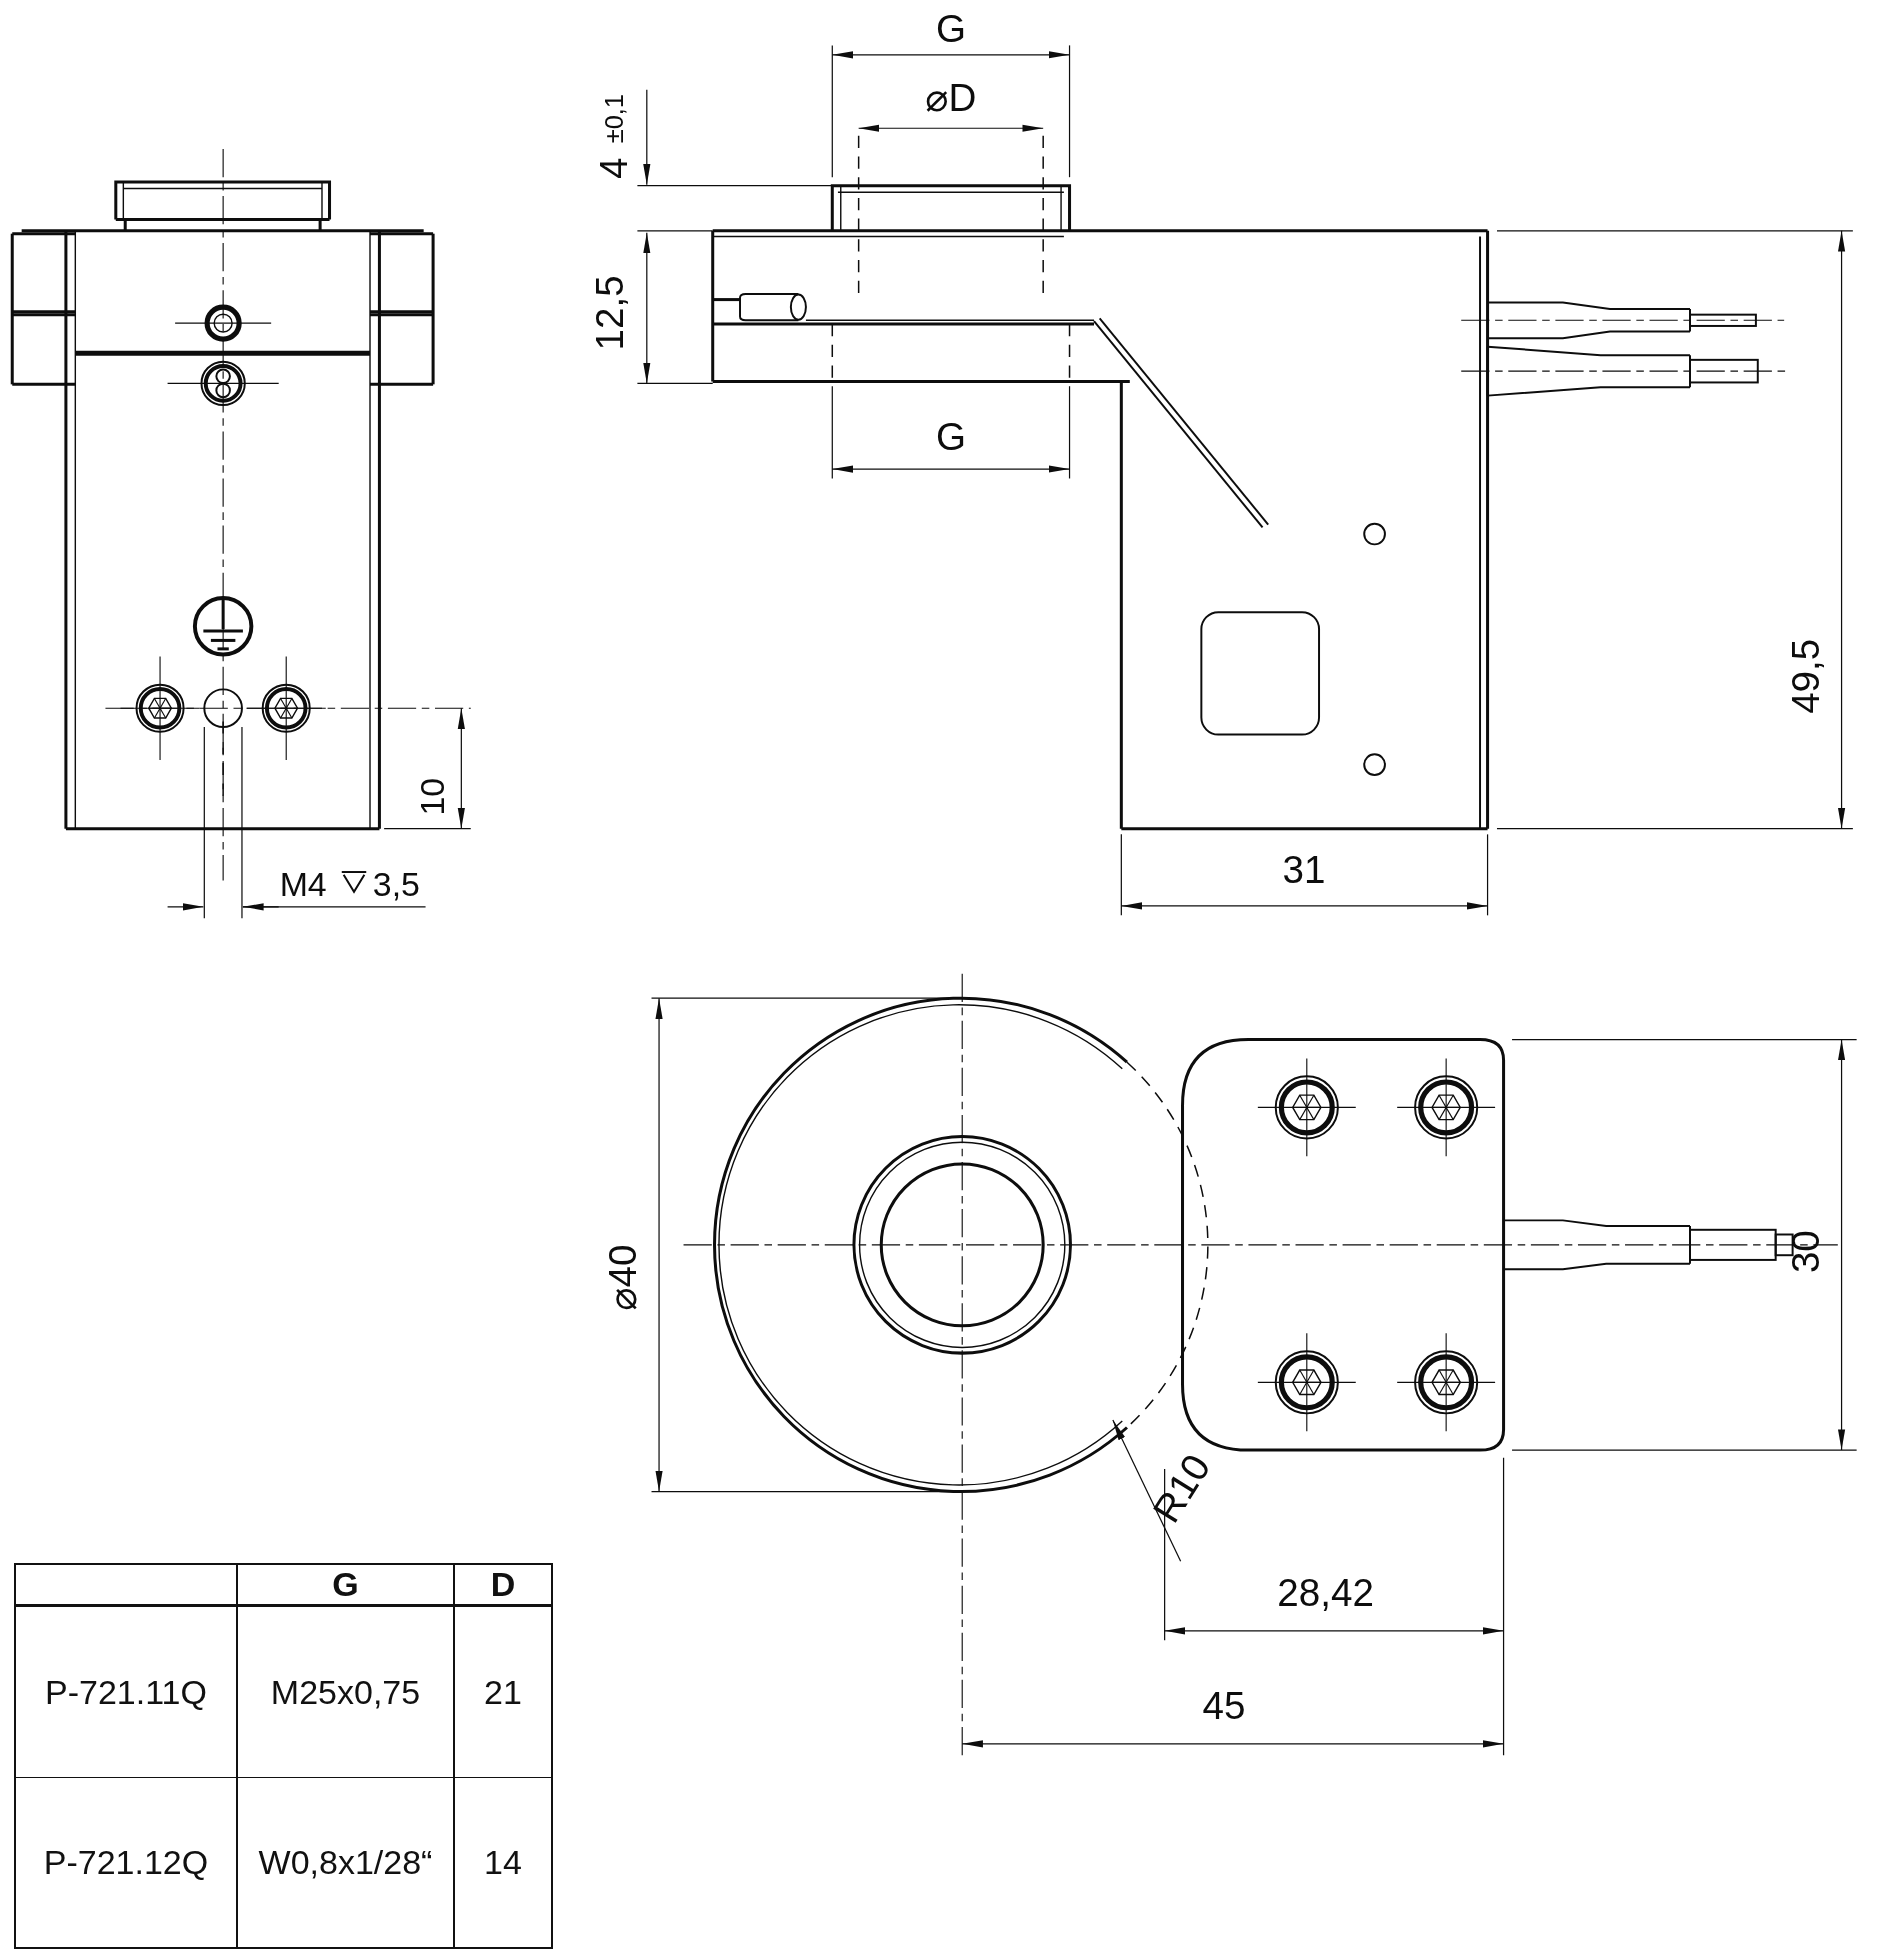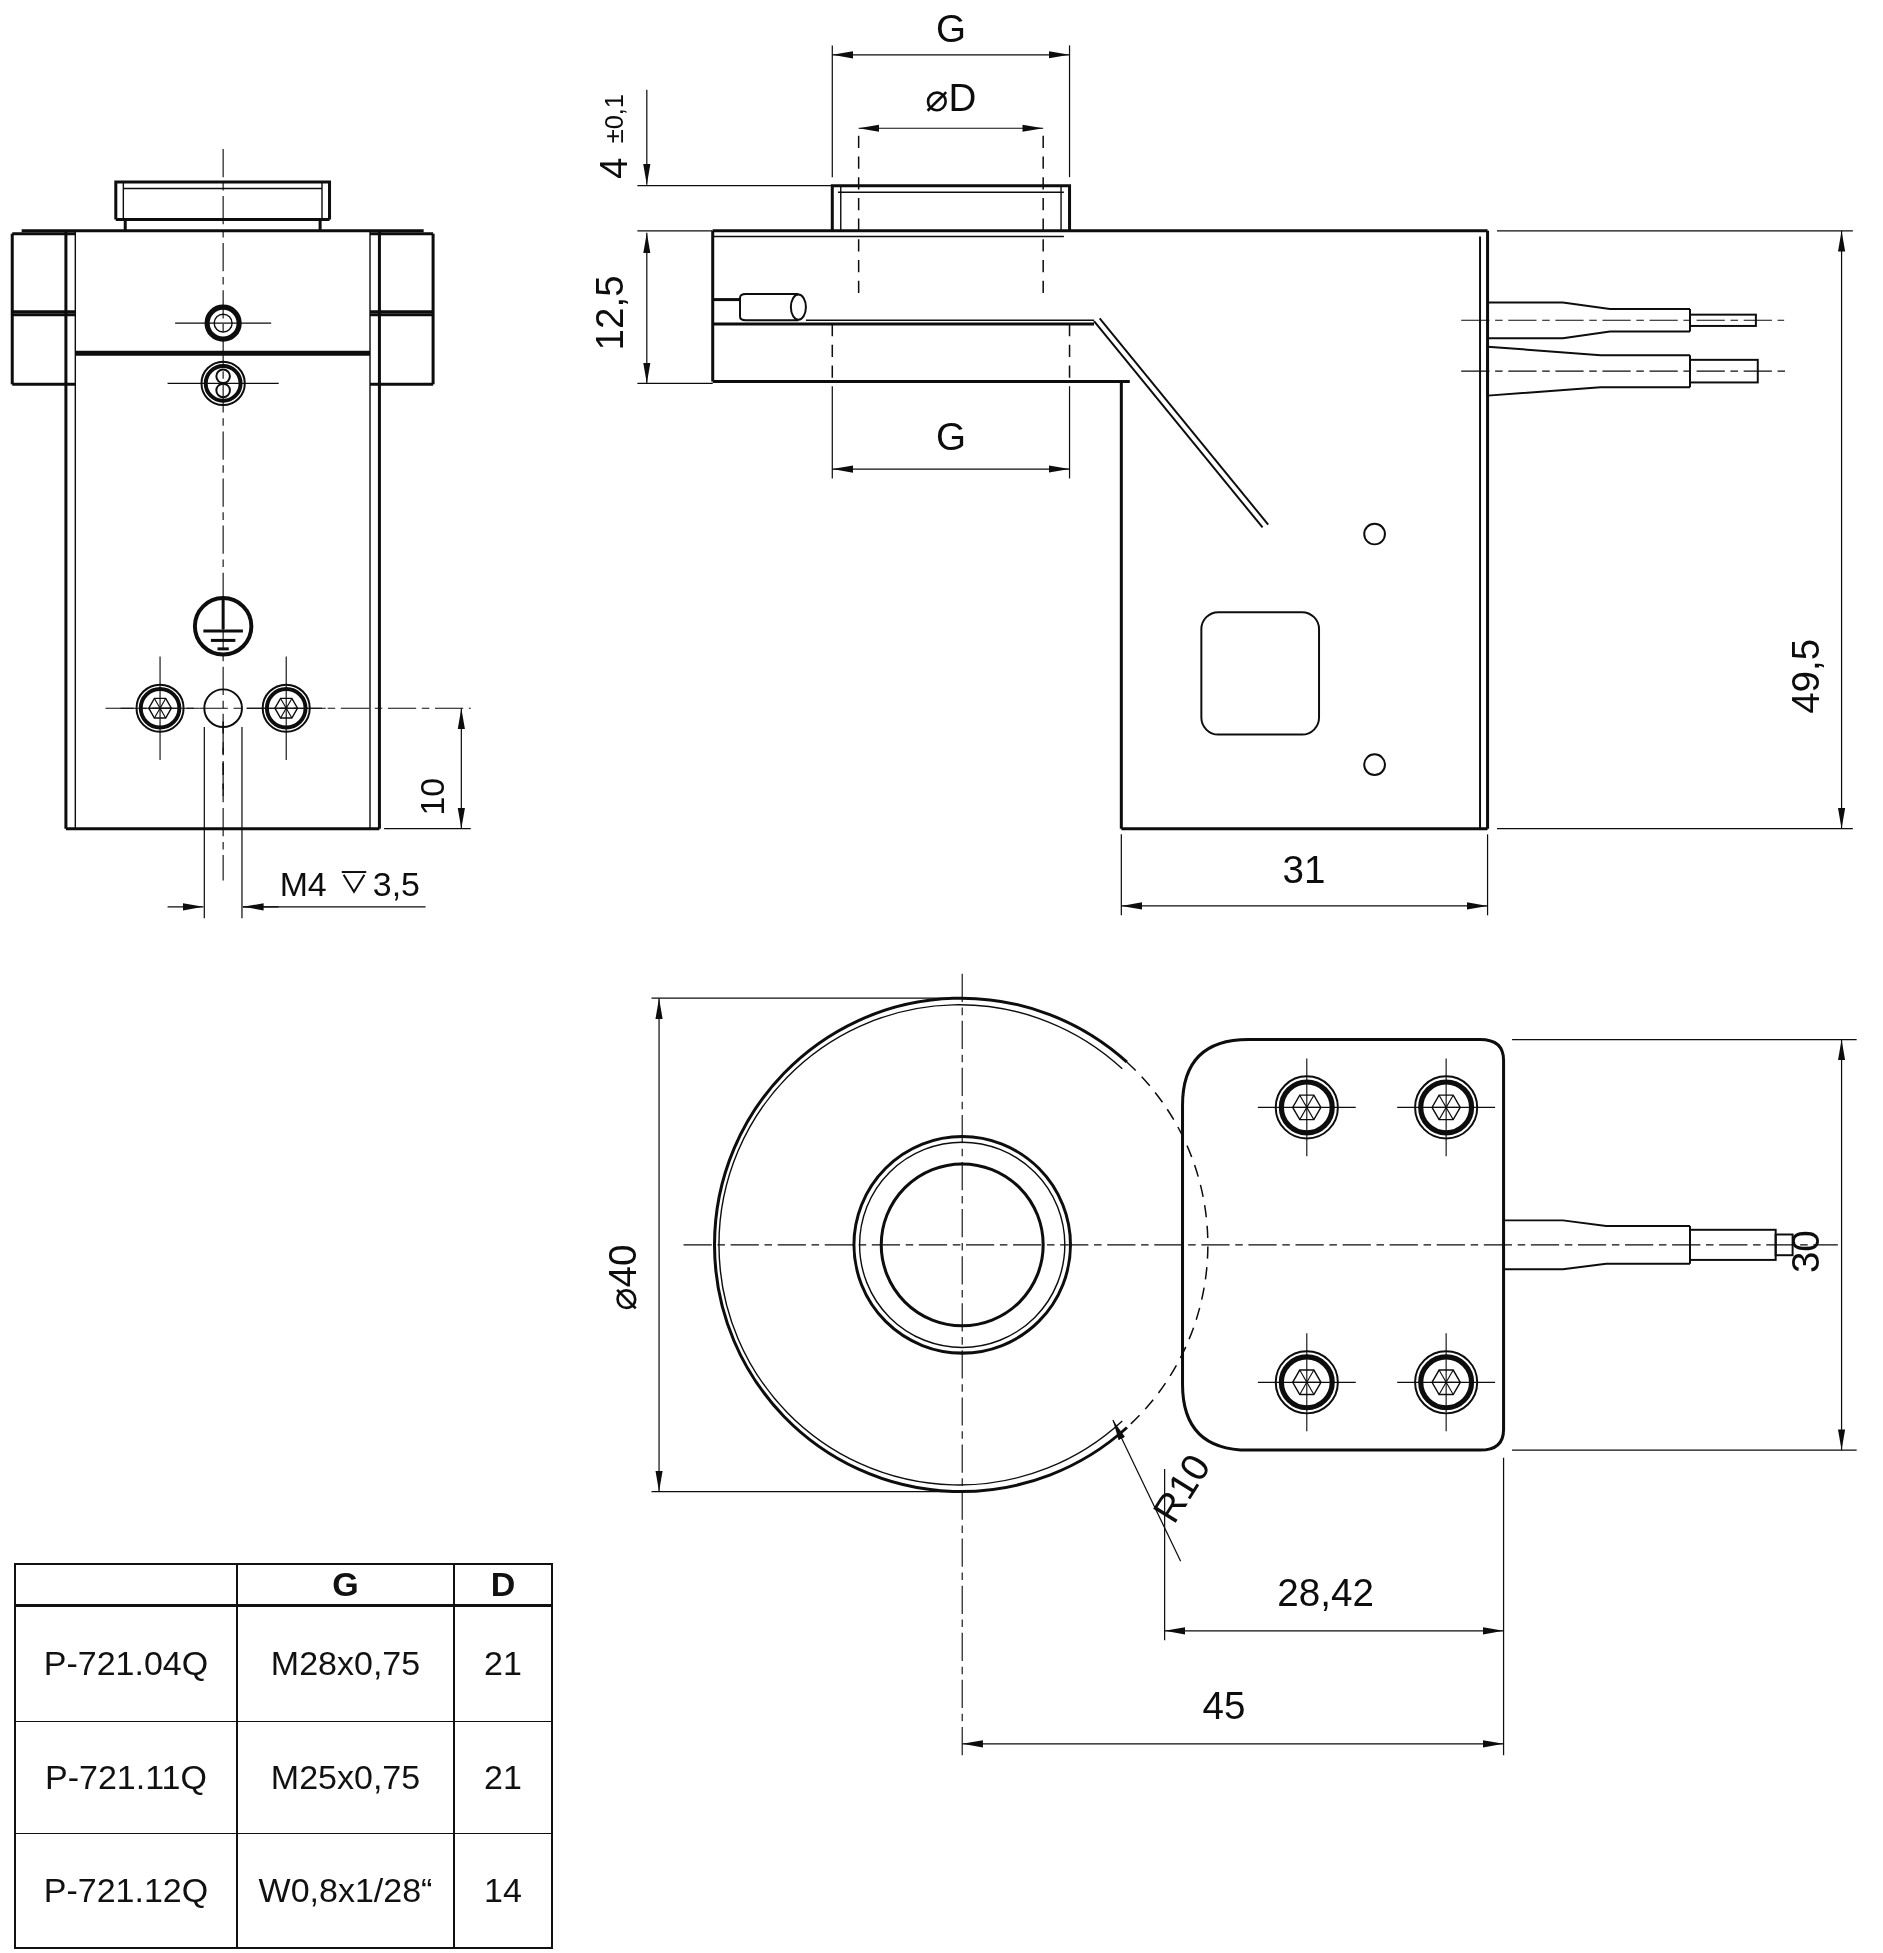--- a/index.html
+++ b/index.html
@@ -318,25 +318,20 @@
       </colgroup>
   <thead>
     <tr>
       <th></th>
       <th>G</th>
       <th>D</th>
     </tr>
   </thead>
   <tbody>
     <tr>
-      <td>P-721.04Q</td>
-      <td>M28x0,75</td>
-      <td>21</td>
-    </tr>
-    <tr>
       <td>P-721.11Q</td>
       <td>M25x0,75</td>
       <td>21</td>
     </tr>
     <tr>
       <td>P-721.12Q</td>
       <td>W0,8x1/28“</td>
       <td>14</td>
     </tr>
   </tbody>

